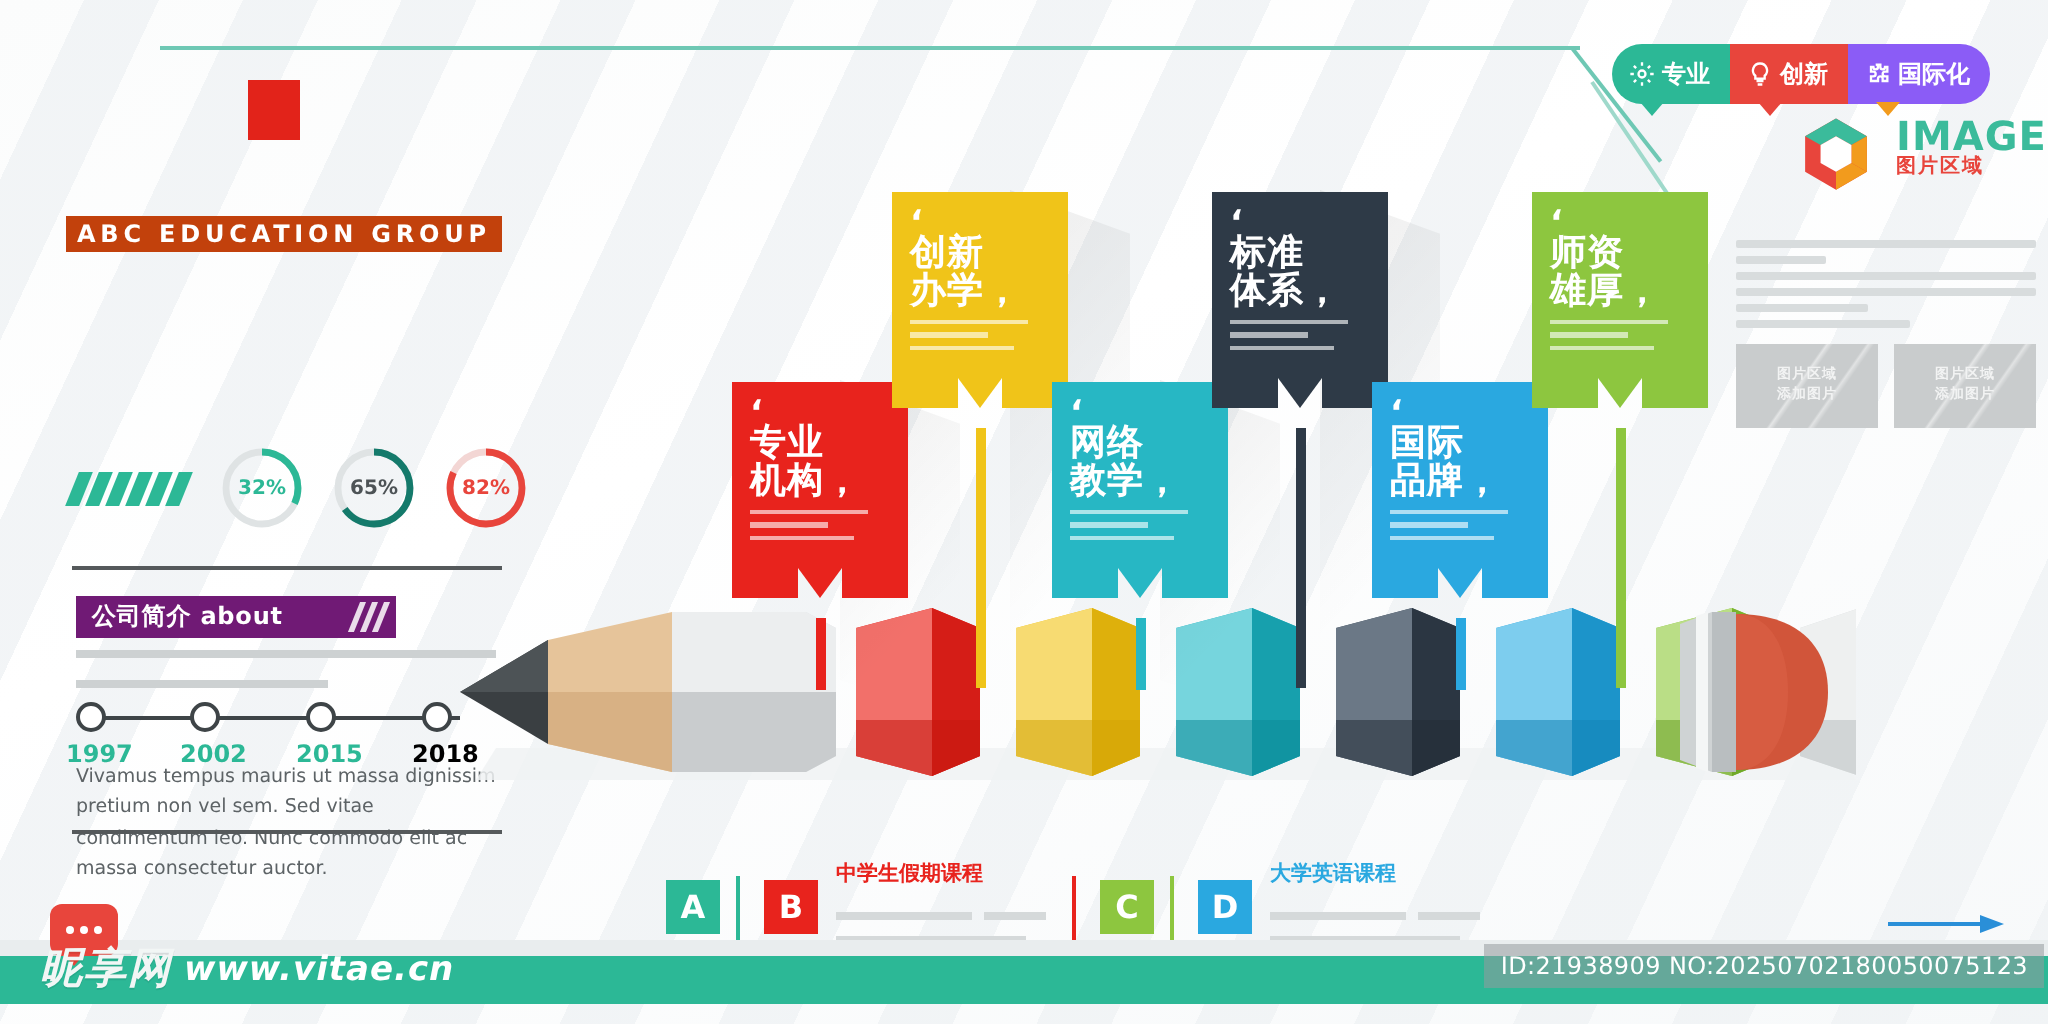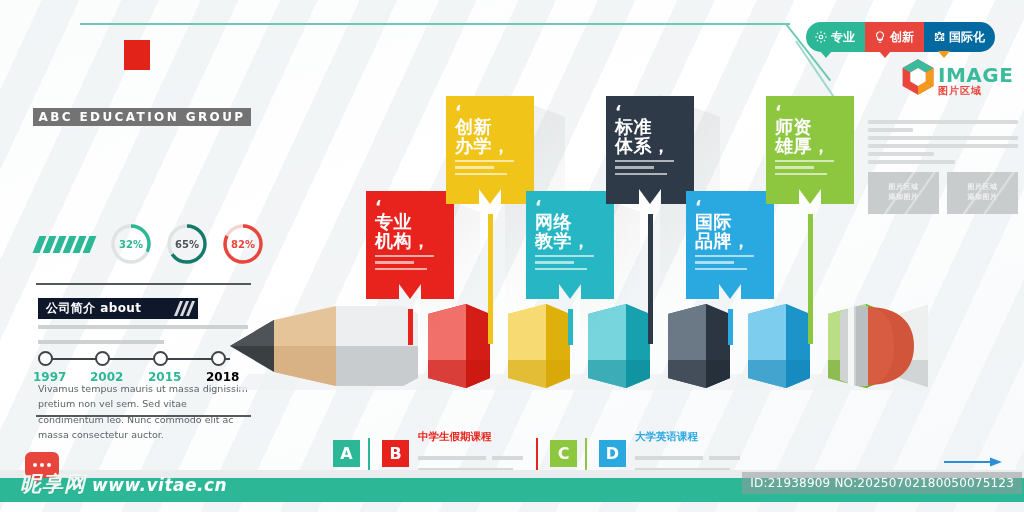--- a/index.html
+++ b/index.html
@@ -42,32 +42,32 @@
 
   
   .pills{ position:absolute; left:806px; top:22px; display:flex; height:30px; }
   .pill{
     display:flex; align-items:center; gap:3px;
     padding:0 10px 0 8px; height:30px; color:#fff;
     font-size:12px; font-weight:bold; position:relative;
   }
   .pill.g{ background:#2cb896; border-radius:15px 0 0 15px; }
   .pill.r{ background:#e8453c; }
-  .pill.o{ background:#0369a1; border-radius:0 15px 15px 0; }
+  .pill.o{ background:#8b5cf6; border-radius:0 15px 15px 0; }
   .pill .tail{
     position:absolute; left:14px; bottom:-6px; width:0; height:0;
     border-left:6px solid transparent; border-right:6px solid transparent;
   }
   .pill.g .tail{ border-top:7px solid #2cb896; }
   .pill.r .tail{ border-top:7px solid #e8453c; }
   .pill.o .tail{ border-top:7px solid #f29b1d; }
   .pill svg{ display:block; }
 
   
-  .img-logo{ position:absolute; left:900px; top:58px; display:flex; align-items:flex-end; gap:2px;}
+  .img-logo{ position:absolute; left:900px; top:58px; display:flex; align-items:flex-start; gap:12px;}
   .hexmark{ width:36px; height:38px; }
   .img-logo-txt{ line-height:1; }
   .img-logo-txt .m{ font-size:20px; font-weight:bold; color:#3bbb9b; letter-spacing:.5px;}
   .img-logo-txt .s{ font-size:10px; font-weight:bold; color:#e8453c; letter-spacing:1px; margin-top:1px;}
 
   
   .rlines{ position:absolute; left:868px; top:120px; width:150px; }
   .rl{ height:4px; background:#d8dcdd; margin-bottom:4px; border-radius:1px; }
 
   
@@ -89,21 +89,21 @@
   
   .red-sq{ position:absolute; left:124px; top:40px; width:26px; height:30px; background:#e2231a; }
   .title-cn{
     position:absolute; left:33px; top:57px;
     font-size:44px; font-weight:bold; color:#3bbb9b; letter-spacing:1px;
     line-height:1; white-space:nowrap;
     text-shadow:2px 2px 0 rgba(59,187,155,.25);
   }
   .title-band{
     position:absolute; left:33px; top:108px; width:218px; height:18px;
-    background:#737373; display:flex; align-items:center; justify-content:center;
+    background:#c2410c; display:flex; align-items:center; justify-content:center;
   }
   .title-band span{
     font-size:12px; font-weight:bold; color:#ffffff; letter-spacing:2.4px;
   }
 
   .culture-wrap{ position:absolute; left:38px; top:133px; display:flex; align-items:flex-start; }
   .hexbig{ width:66px; height:72px; margin-top:4px; }
   .culture-txt{ margin-left:7px; position:relative; }
   .culture-txt .c1, .culture-txt .c2{
     font-size:35px; font-weight:bold; color:#e8453c; line-height:.98; letter-spacing:1px;
@@ -125,21 +125,21 @@
   .ring span{
     position:absolute; inset:0; display:flex; align-items:center; justify-content:center;
     font-size:10px; font-weight:bold;
   }
 
   .divider{ position:absolute; left:36px; top:283px; width:215px; height:2px; background:#55595b; }
 
   
   .about-band{
     position:absolute; left:38px; top:298px; width:160px; height:21px;
-    background:#0f172a; display:flex; align-items:center; padding-left:8px; overflow:hidden;
+    background:#701a75; display:flex; align-items:center; padding-left:8px; overflow:hidden;
   }
   .about-band b{ font-size:12px; color:#fff; font-weight:bold; letter-spacing:.4px; white-space:nowrap;}
   .about-band .sl{ position:absolute; right:6px; top:0; display:flex; gap:3px; height:21px; align-items:center;}
   .about-band .sl i{ width:3px; height:15px; background:rgba(255,255,255,.85); transform:skewX(-22deg); }
 
   .about-lines{ position:absolute; left:38px; top:325px; width:210px; }
   .about-lines .al{ height:4px; background:#cdd1d2; margin-bottom:4px; }
 
   
   .timeline{ position:absolute; left:38px; top:340px; width:200px; height:40px; }

